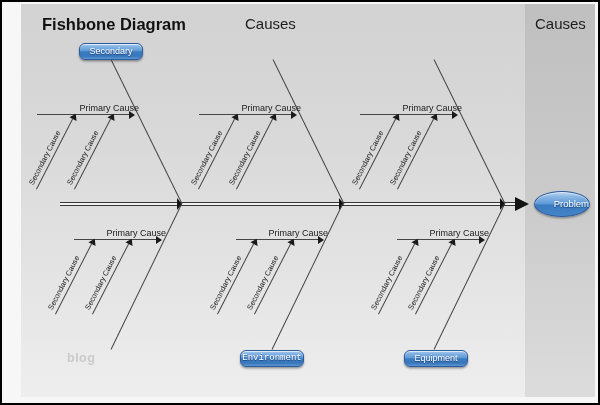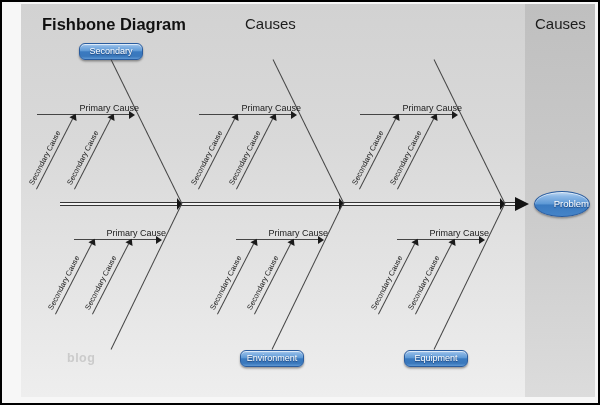--- a/index.html
+++ b/index.html
@@ -143,21 +143,21 @@
   <div class="plabel" style="left:72px;top:226px;">Primary Cause</div>
   <div class="sec" style="left:53px;top:312px;">
     <div class="ln"></div>
     <div class="txt">Secondary Cause</div>
   </div>
   <div class="sec" style="left:90px;top:312px;">
     <div class="ln"></div>
     <div class="txt">Secondary Cause</div>
   </div>
 
-  <div class="node" style="left:238px;top:348px;">Environment</div>
+  <div class="node" style="left:238px;top:348px;font-family:Liberation Mono, monospace;">Environment</div>
   <div class="line" style="left:270px;top:347px;width:162.3px;transform:rotate(-64.1deg);"></div>
   <div class="aline" style="left:234px;top:237px;width:82px;"></div>
   <div class="plabel" style="left:234px;top:226px;">Primary Cause</div>
   <div class="sec" style="left:215px;top:312px;">
     <div class="ln"></div>
     <div class="txt">Secondary Cause</div>
   </div>
   <div class="sec" style="left:252px;top:312px;">
     <div class="ln"></div>
     <div class="txt">Secondary Cause</div>

